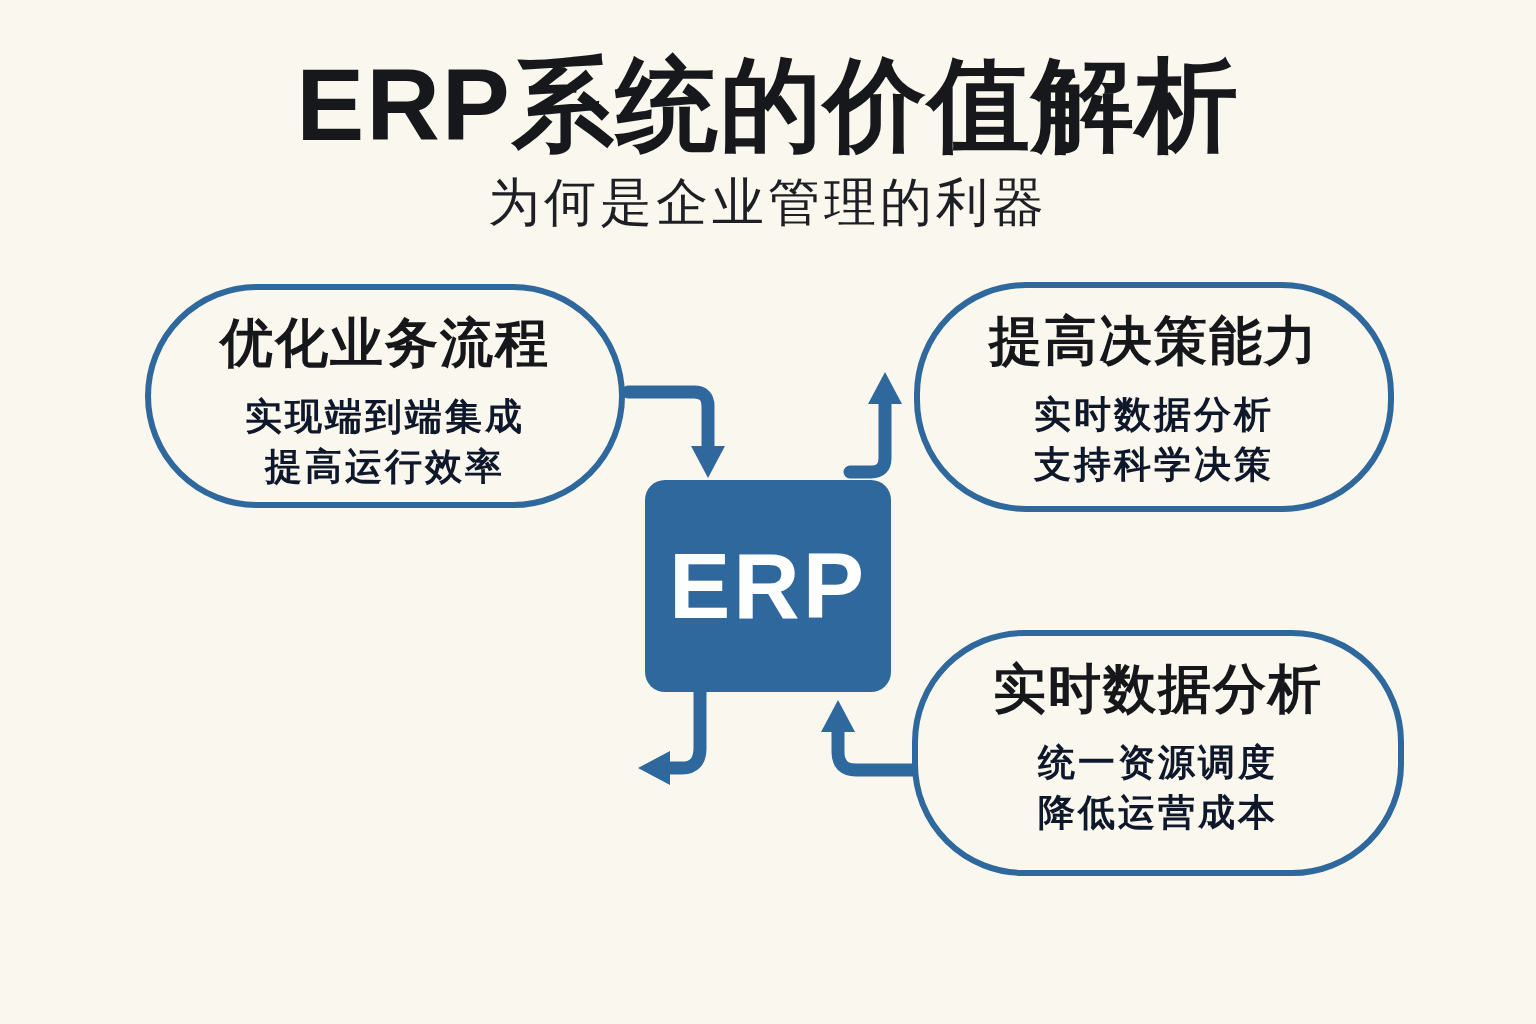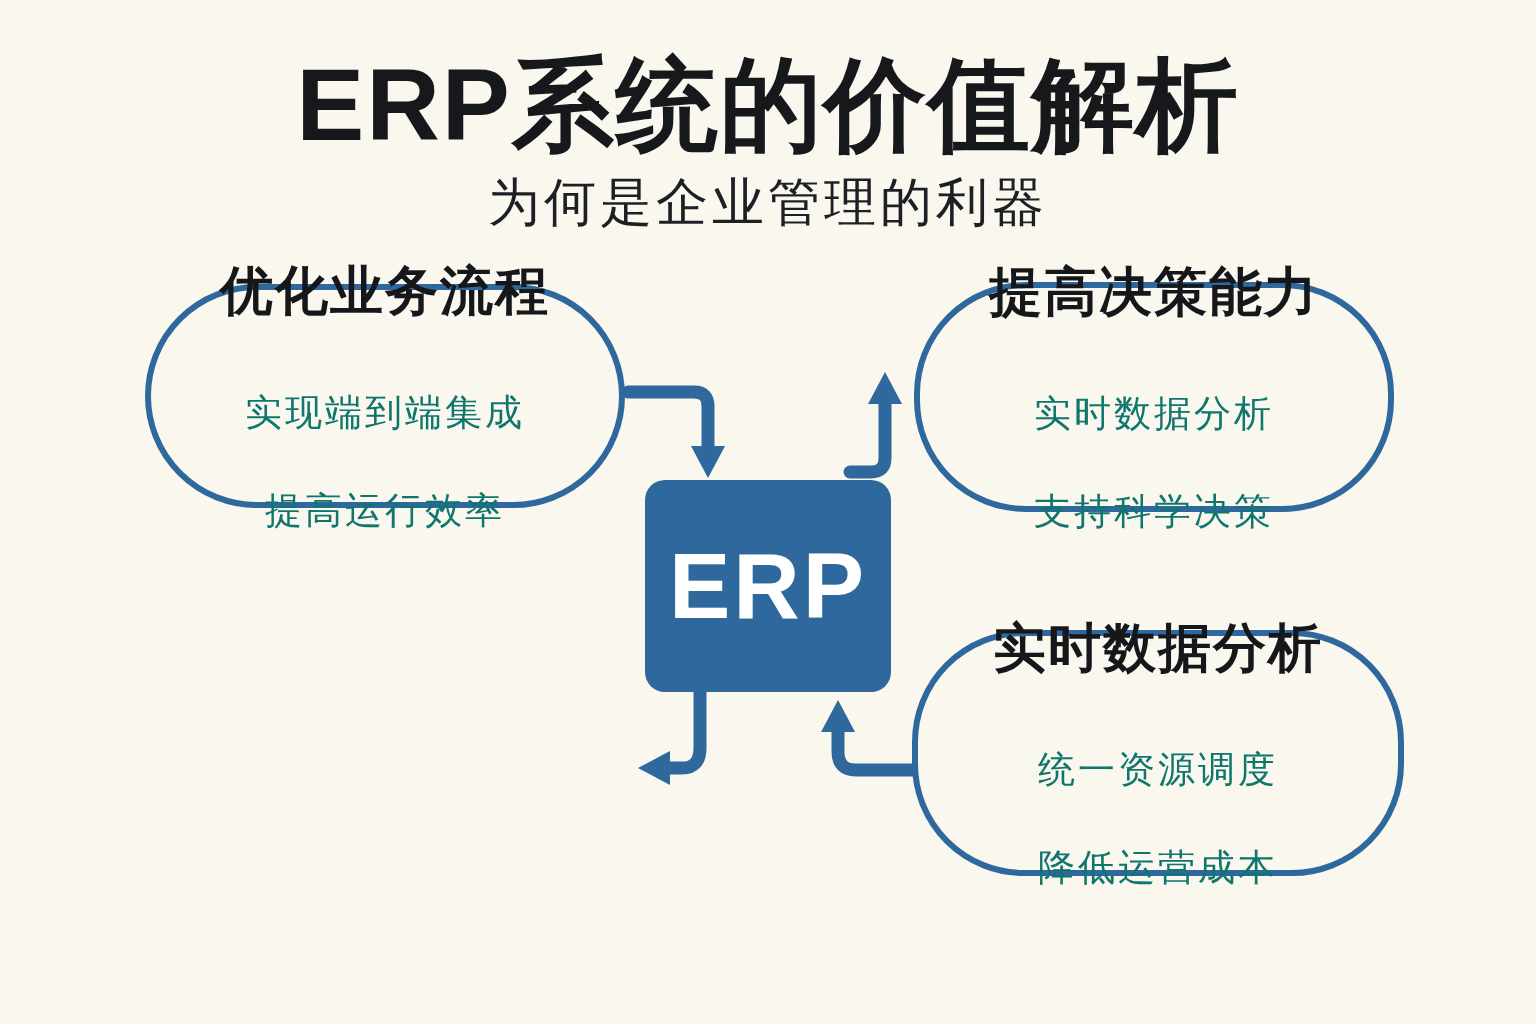--- a/index.html
+++ b/index.html
@@ -38,36 +38,34 @@
     letter-spacing: 4px;
   }
   .pill-box {
     position: absolute;
     border: 6px solid #2e689d;
     border-radius: 112px;
     background: #faf7ee;
     display: flex;
     flex-direction: column;
     align-items: center;
-    justify-content: center;
-    padding: 26px 30px;
-    gap: 48px;
+    padding: 18px 30px;
   }
   .pill-box .heading {
     font-size: 53px;
     font-weight: 800;
     color: #15171b;
     letter-spacing: 2px;
     margin-bottom: 12px;
     white-space: nowrap;
   }
   .pill-box .line {
     font-size: 37px;
-    font-weight: 400;
-    color: #0f766e;
+    font-weight: 700;
+    color: #0f172a;
     letter-spacing: 3px;
     line-height: 1.35;
     white-space: nowrap;
   }
   .box-top-left     { left: 145px; top: 284px; width: 480px; height: 224px; }
   .box-top-right    { left: 914px; top: 282px; width: 480px; height: 230px; }
   .box-bottom-left  { left: 145px; top: 638px; width: 468px; height: 228px; }
   .box-bottom-right { left: 912px; top: 630px; width: 492px; height: 246px; }
   .center-node {
     position: absolute;

